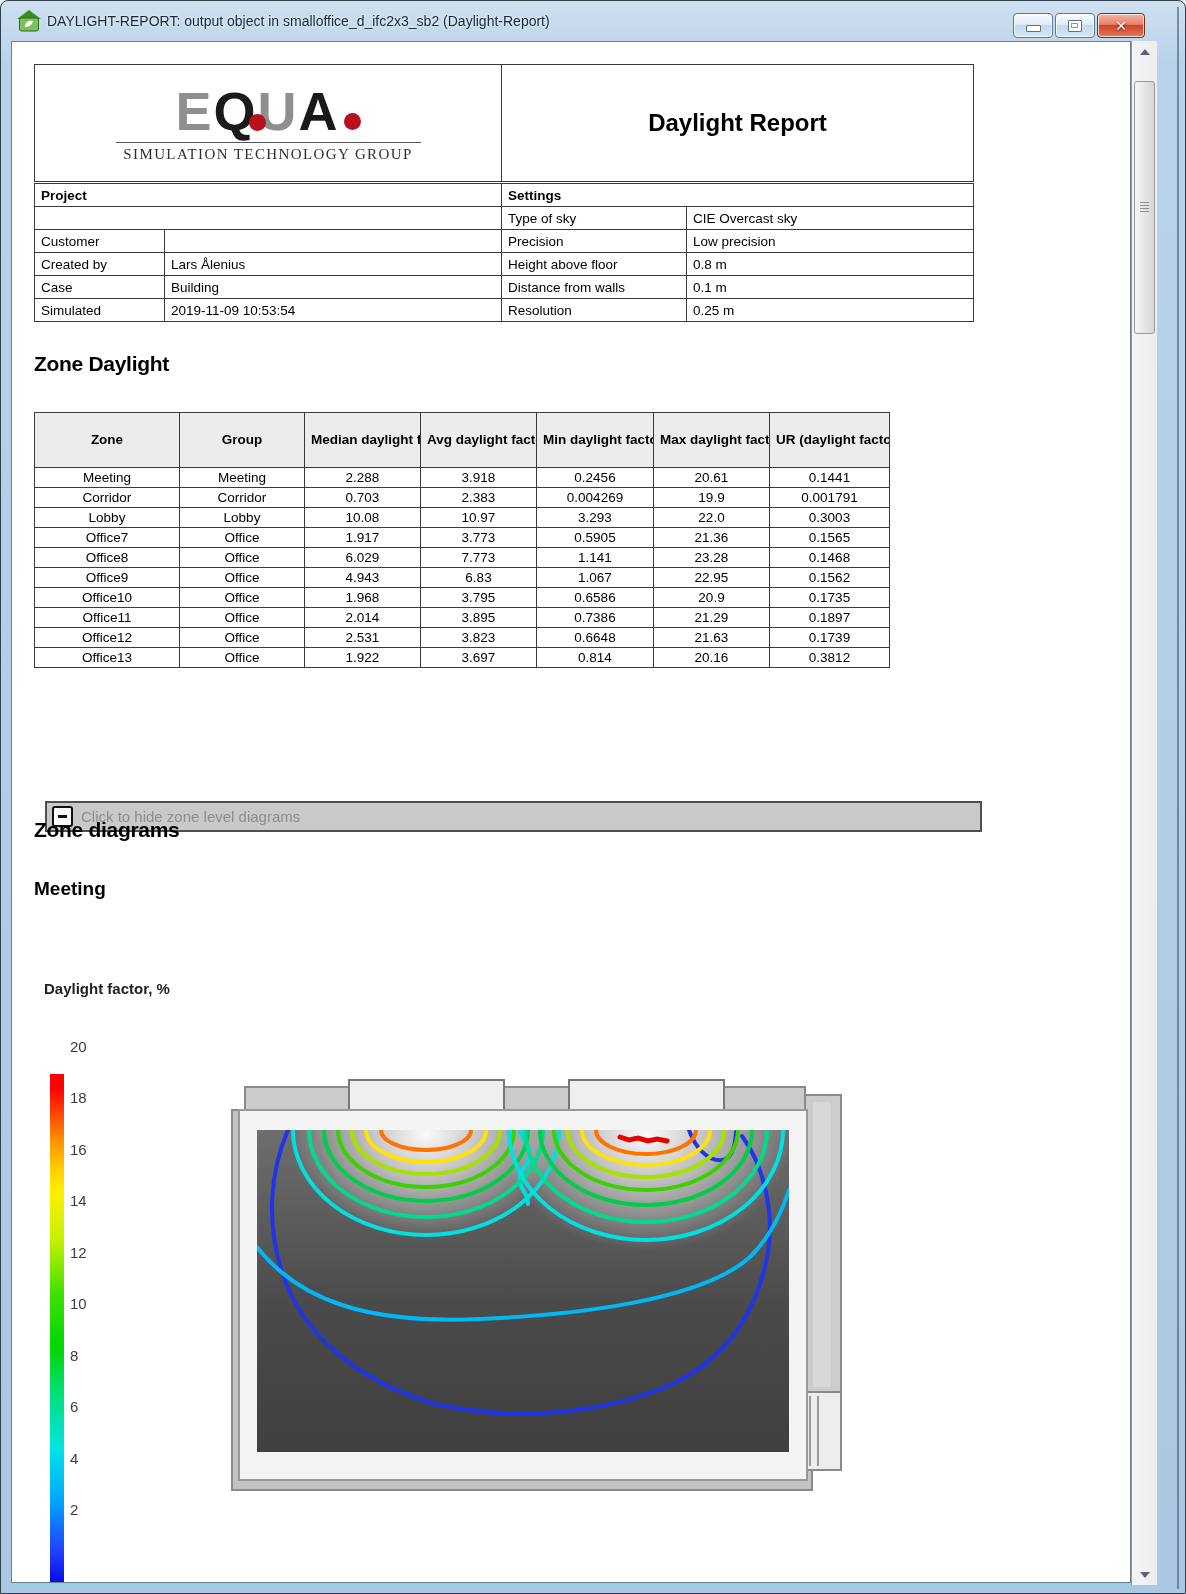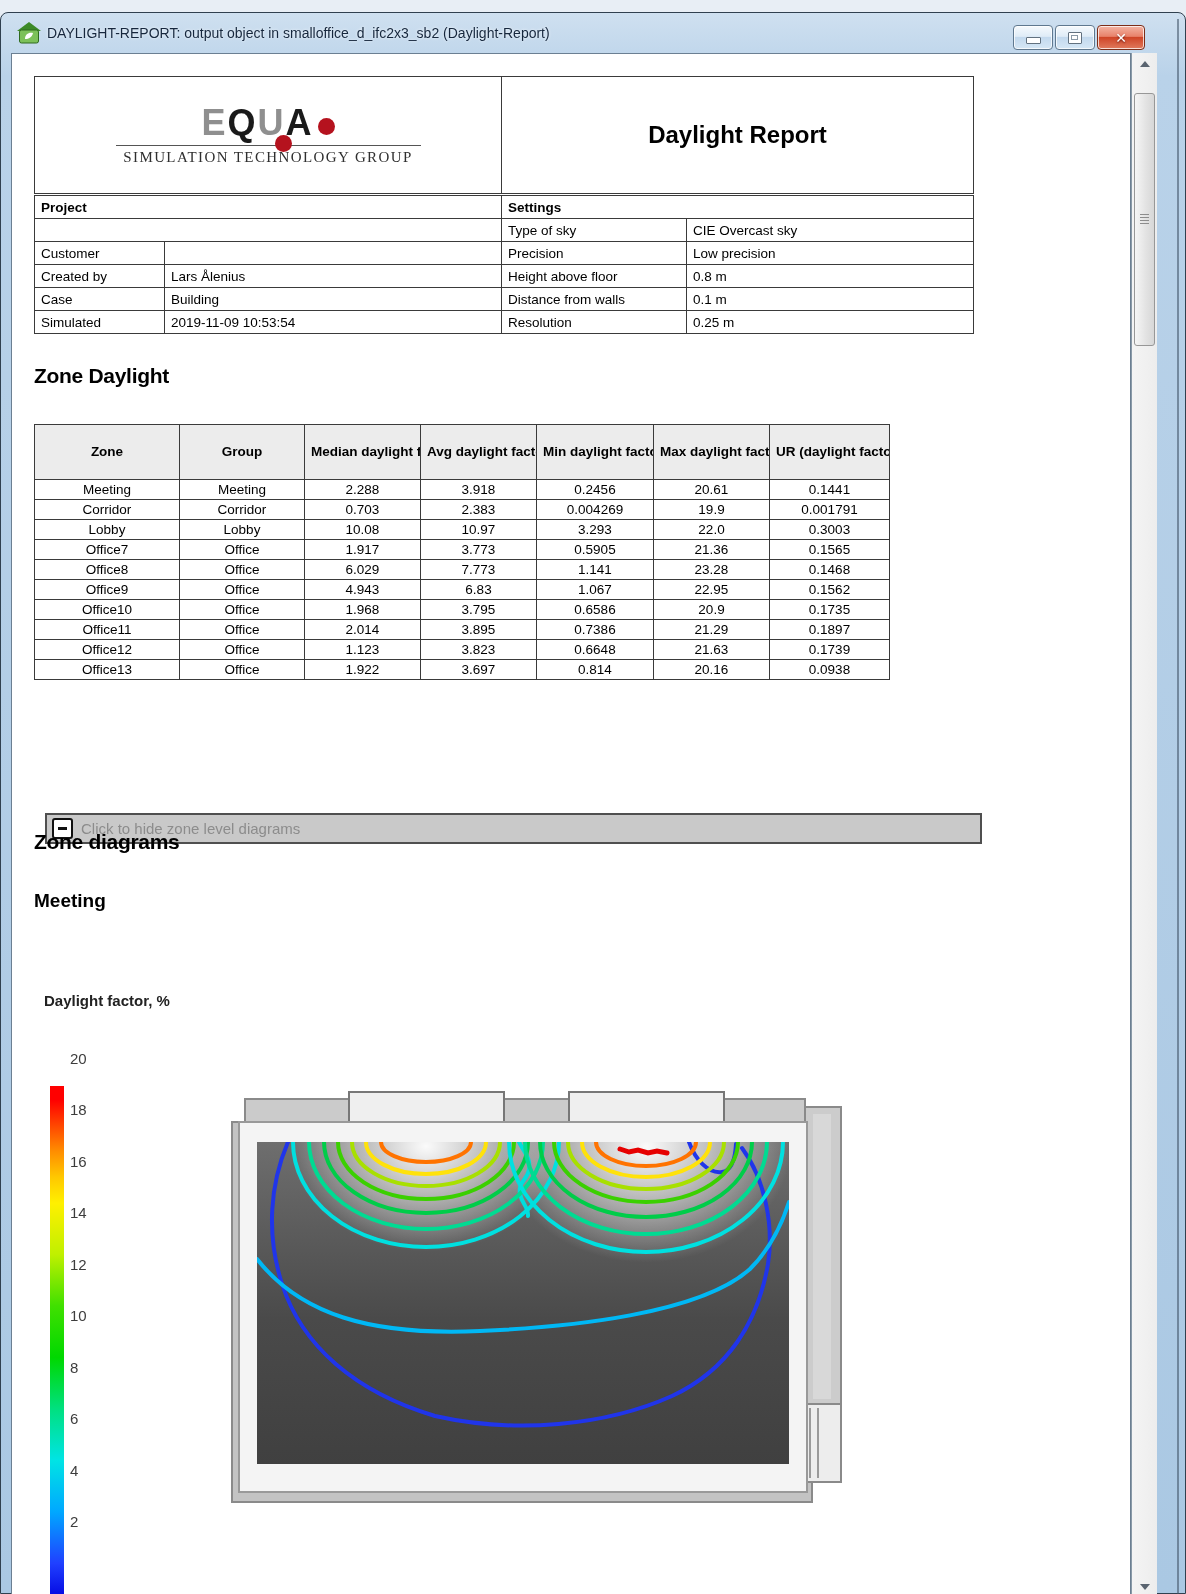--- a/index.html
+++ b/index.html
@@ -7,21 +7,20 @@
     width:1186px;height:1594px;position:relative;
     font-family:"Liberation Sans","DejaVu Sans",sans-serif;
     background:#e8eef5;overflow:hidden;
   }
   
   .window{
     position:absolute;inset:0;
     background:linear-gradient(180deg,#cfe0f0 0%,#b9d2e9 4%,#aac8e3 100%);
     border:1px solid #30404f;border-radius:8px 8px 0 0;
     box-sizing:border-box;
-    margin-top:12px;
   }
   .titlebar{position:absolute;left:0;top:0;width:100%;height:40px;}
   .title-text{
     position:absolute;left:46px;top:12px;font-size:14px;color:#16273d;
     white-space:nowrap;text-shadow:0 0 3px rgba(255,255,255,.9);
   }
   .app-icon{position:absolute;left:16px;top:9px;width:24px;height:22px;}
   .win-buttons{position:absolute;top:12px;left:1012px;display:flex;gap:2px;}
   .wbtn{
     width:38px;height:23px;border:1px solid #5f788f;border-radius:4px;
@@ -54,21 +53,21 @@
     border:1px solid #3a3a3a;font-size:13.5px;color:#000;
     padding:2px 6px;vertical-align:middle;box-sizing:border-box;
     overflow:hidden;white-space:nowrap;
   }
   .cell-title{font-weight:bold;font-size:16.5px;}
   .hdr-left-cell{height:117px;}
   .daylight-title{font-size:24px;font-weight:bold;text-align:center;}
 
   
   .logo-wrap{width:100%;text-align:center;}
-  .logo-text{font-size:36px;font-weight:bold;letter-spacing:2px;line-height:1;position:relative;display:inline-block;}
+  .logo-text{font-size:54px;font-weight:bold;letter-spacing:2px;line-height:1;position:relative;display:inline-block;}
   .lg-gray{color:#8f8f8f;} .lg-black{color:#1a1a1a;}
   .q-dot{position:absolute;left:74px;top:30px;width:17px;height:17px;background:#b5121e;border-radius:50%;}
   .end-dot{display:inline-block;width:17px;height:17px;background:#b5121e;border-radius:50%;margin-left:4px;}
   .logo-rule{width:305px;height:1px;background:#555;margin:4px auto 3px auto;}
   .logo-sub{font-size:15px;letter-spacing:1.4px;color:#2f2f2f;font-family:Liberation Serif, serif;}
 
   
   td.blank-row{height:23px;}
   .pr-table td{height:23px;}
 
@@ -318,34 +317,34 @@
             <td>Office</td>
             <td>2.014</td>
             <td>3.895</td>
             <td>0.7386</td>
             <td>21.29</td>
             <td>0.1897</td>
       </tr>
       <tr>
         <td>Office12</td>
             <td>Office</td>
-            <td>1.123</td>
+            <td>2.531</td>
             <td>3.823</td>
             <td>0.6648</td>
             <td>21.63</td>
             <td>0.1739</td>
       </tr>
       <tr>
         <td>Office13</td>
             <td>Office</td>
             <td>1.922</td>
             <td>3.697</td>
             <td>0.814</td>
             <td>20.16</td>
-            <td>0.0938</td>
+            <td>0.3812</td>
       </tr>
     </tbody>
       </table>
 
     <div class="abs collapse-bar" style="">
       <span class="minus-box"></span>
       <span class="collapse-label">Click to hide zone level diagrams</span>
     </div>
 
     <h2 class="sec abs" style="left:22px;top:776px;">Zone diagrams</h2>

